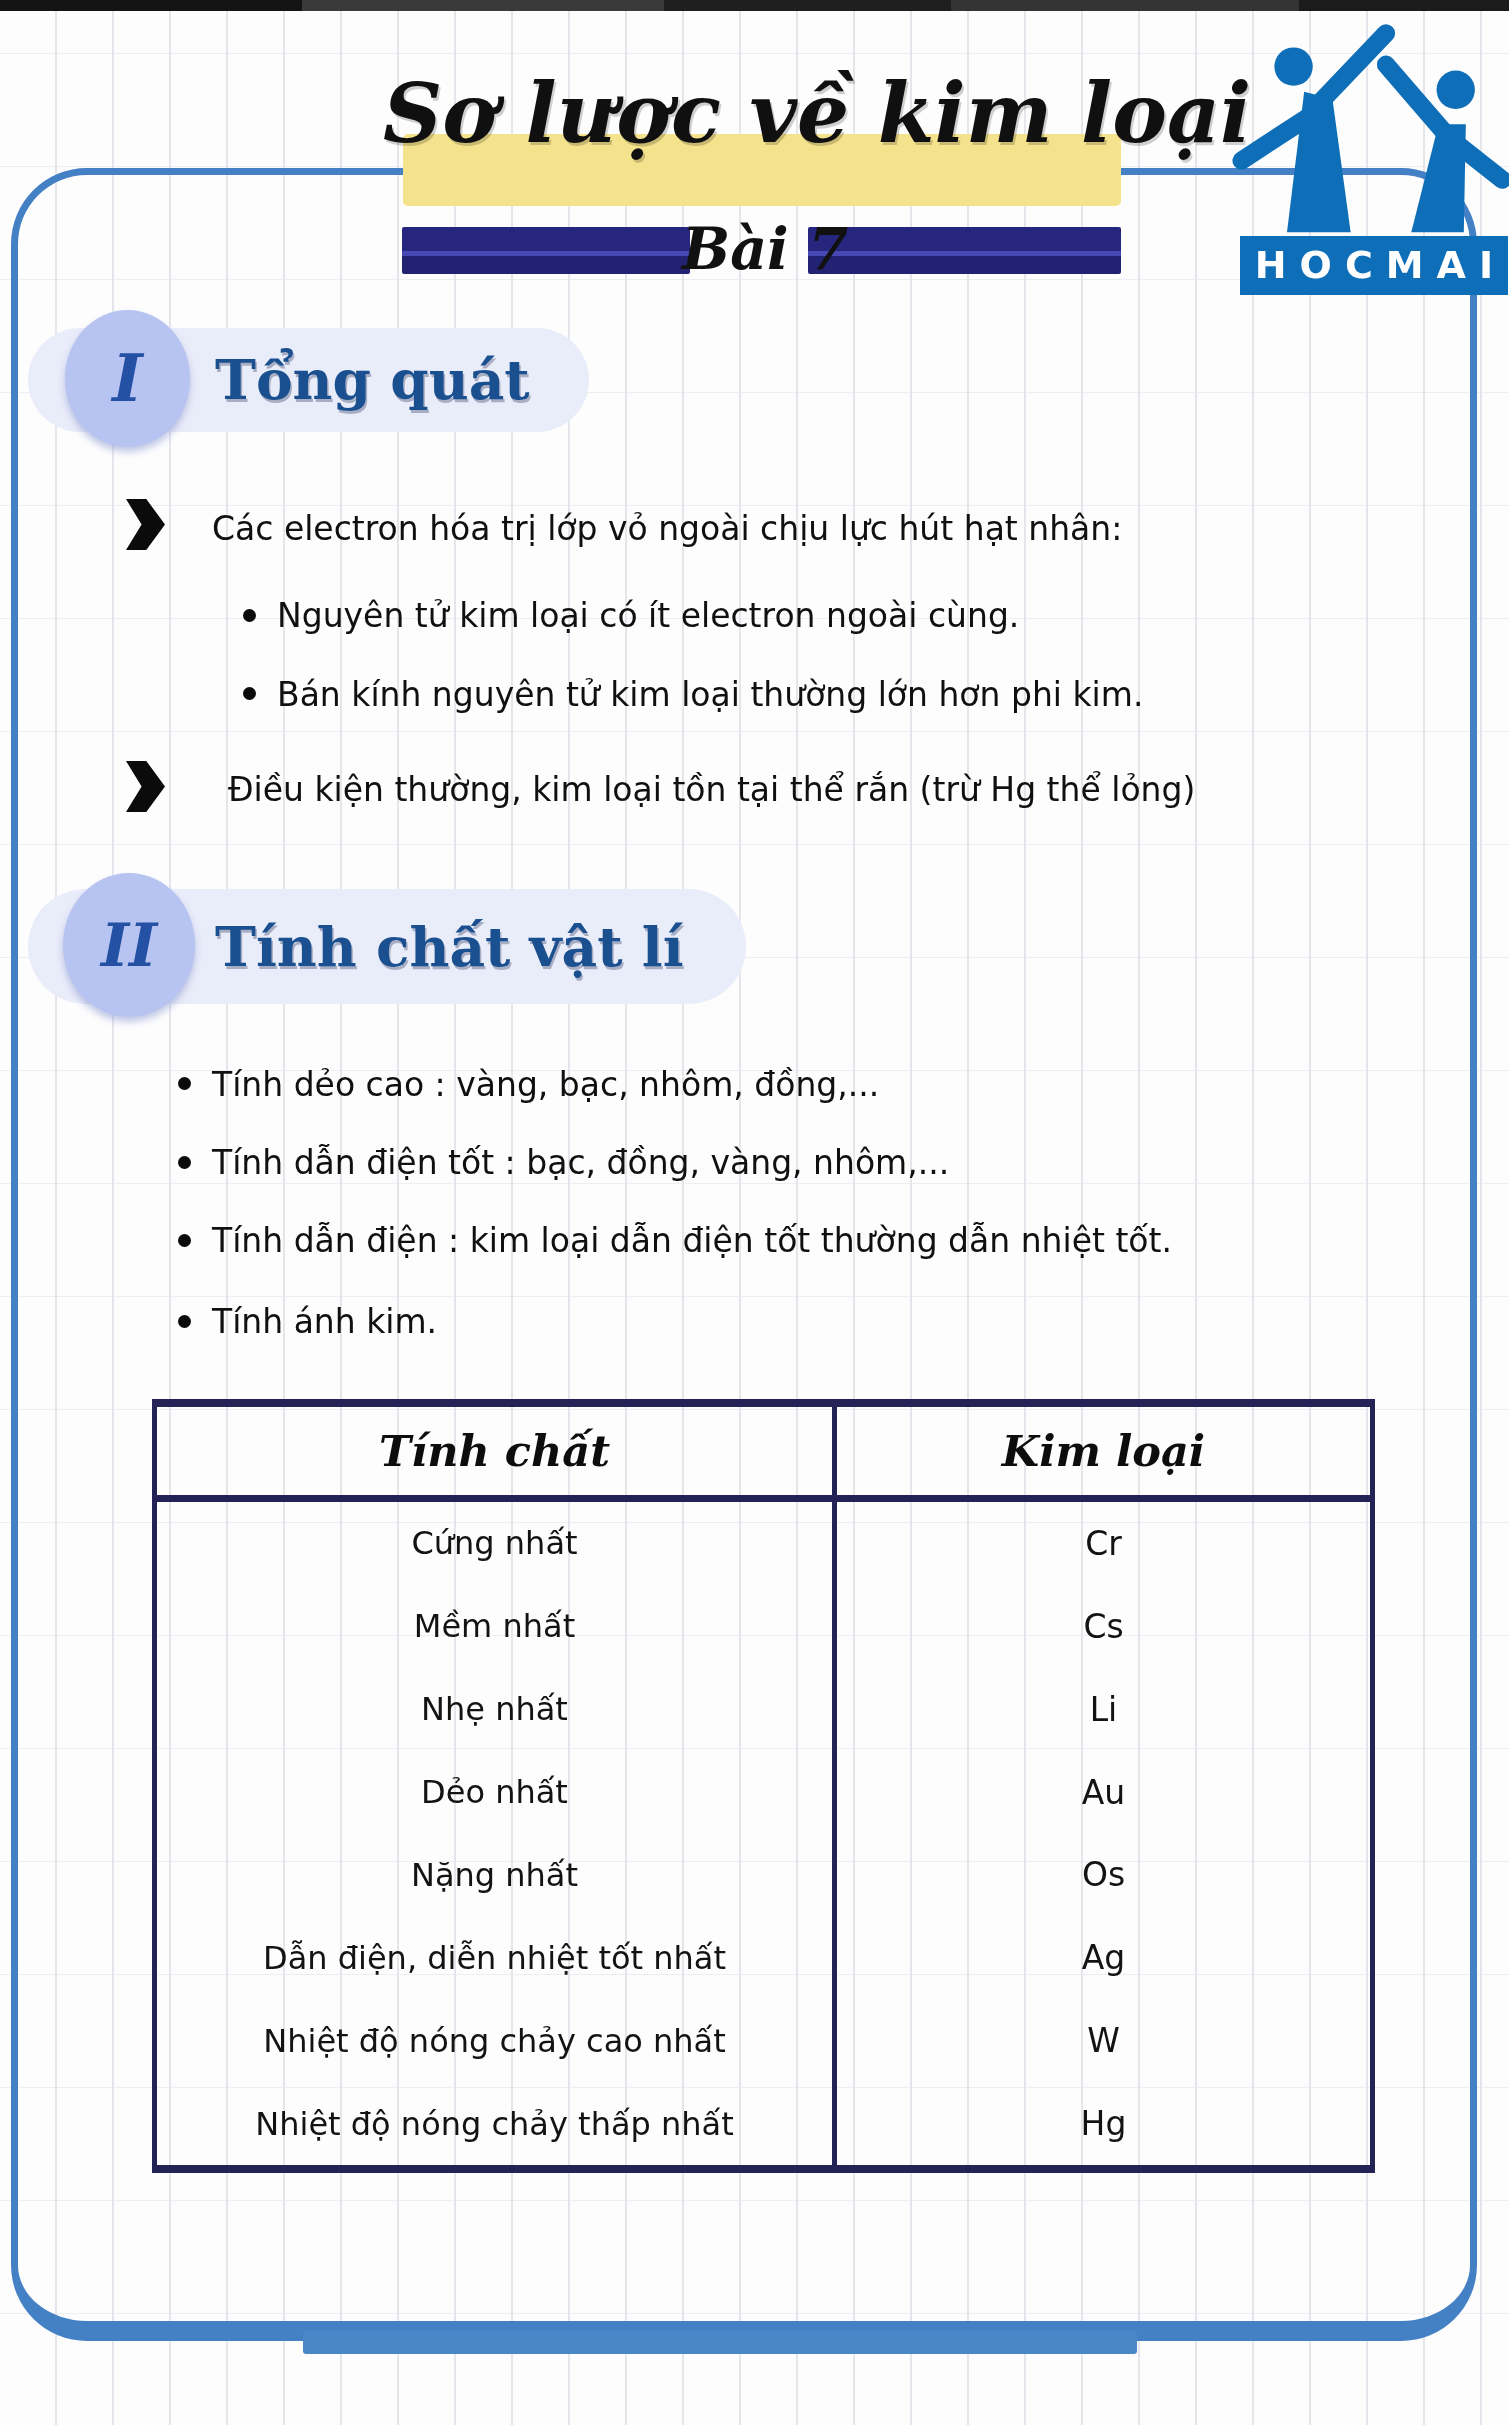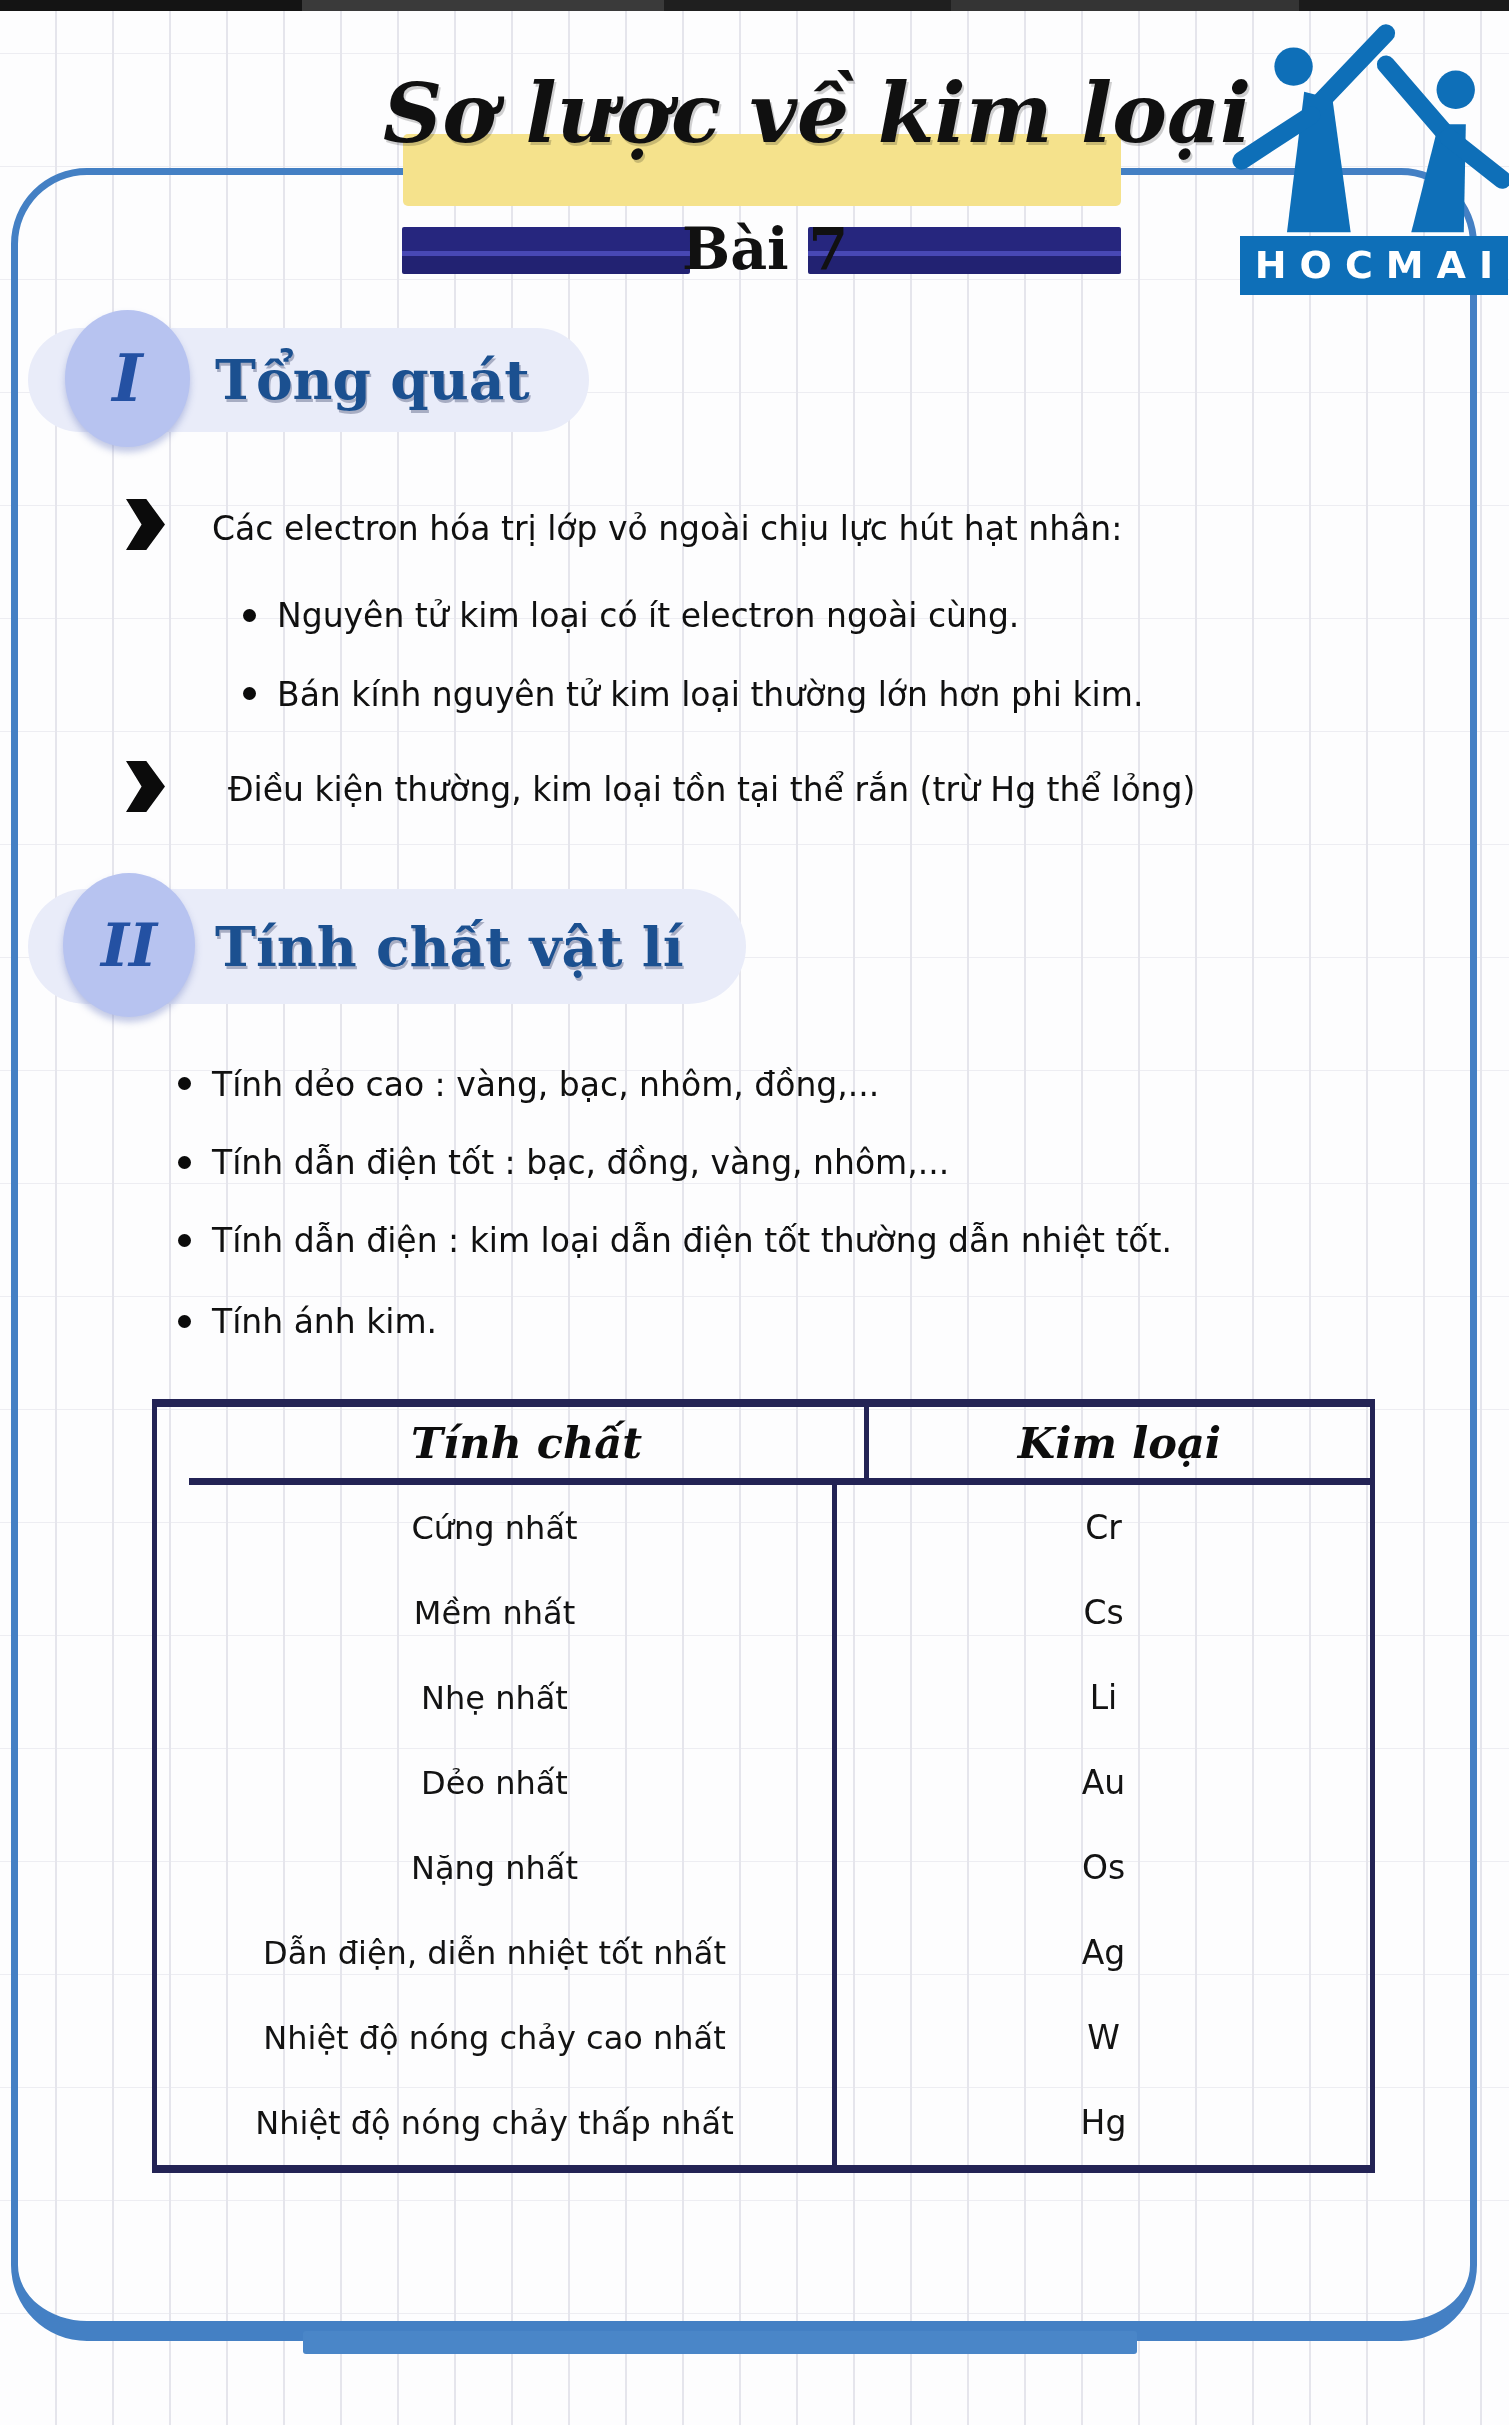--- a/index.html
+++ b/index.html
@@ -19,21 +19,21 @@
   .hl-yellow{position:absolute;left:403px;top:134px;width:718px;height:72px;background:#f5e28c;border-radius:5px;z-index:2;}
   .main-title{position:absolute;left:383px;top:50px;width:758px;height:126px;z-index:3;
     font-family:"DejaVu Serif","Liberation Serif",serif;font-style:italic;font-weight:900;
     font-size:82px;line-height:126px;color:#101010;text-align:center;white-space:nowrap;
     text-shadow:2px 2.5px 0 rgba(0,0,0,0.18);}
   .bar-left,.bar-right{position:absolute;top:227px;height:47px;z-index:3;border-radius:2px;
     background:linear-gradient(180deg,#26267e 0 52%,#4848b4 52% 62%,#222272 62% 100%);}
   .bar-left{left:402px;width:288px;}
   .bar-right{left:808px;width:313px;}
   .lesson-label{position:absolute;left:682px;top:206px;width:131px;height:86px;z-index:3;
-    font-family:"DejaVu Serif","Liberation Serif",serif;font-weight:700;
+    font-family:"DejaVu Serif","Liberation Serif",serif;font-style:italic;font-weight:700;
     font-size:57px;line-height:86px;color:#111;text-align:center;white-space:nowrap;}
   
   .logo-wrap{position:absolute;left:1210px;top:10px;width:301px;height:293px;z-index:5;}
   .logo-svg{position:absolute;left:0;top:0;}
   .logo-bar{position:absolute;left:30px;top:226px;width:268px;height:59px;background:#0e6fb8;}
   .logo-text{position:absolute;left:30px;top:226px;width:268px;height:59px;
     color:#ffffff;font-weight:800;font-size:38px;line-height:59px;text-align:center;letter-spacing:13px;text-indent:13px;}
   
   .pill{position:absolute;background:#e9ecf9;z-index:2;border-radius:61px;}
   .pill-1{left:28px;top:328px;width:561px;height:104px;}
@@ -71,21 +71,21 @@
   .b-dot-3{left:178px;top:1315px;}
   .bullet-line{position:absolute;left:212px;z-index:2;color:#101010;font-size:33px;white-space:nowrap;height:49px;line-height:49px;}
   .b-0{top:1060px;}
   .b-1{top:1138px;}
   .b-2{top:1216px;}
   .b-3{top:1297px;}
   
   .table{position:absolute;left:152px;top:1399px;width:1223px;height:774px;z-index:2;
     box-sizing:border-box;border:5px solid #232355;border-top-width:8px;border-bottom-width:8px;
     display:flex;flex-direction:column;background:transparent;}
-  .t-header{display:flex;height:78px;border-bottom:7px solid #232355;box-sizing:border-box;margin-left:32px;}
+  .t-header{display:flex;height:95px;border-bottom:7px solid #232355;box-sizing:border-box;}
   .t-body{display:flex;flex-direction:column;flex:1;justify-content:space-between;}
   .t-row{display:flex;flex:1;}
   .cell-left{width:680px;box-sizing:border-box;border-right:5px solid #232355;
     display:flex;align-items:center;justify-content:center;}
   .cell-right{flex:1;display:flex;align-items:center;justify-content:center;}
   .t-h-text{font-family:"DejaVu Serif","Liberation Serif",serif;font-style:italic;font-weight:800;
     font-size:43px;color:#0d0d0d;}
   .t-cell-text{font-size:32px;color:#131313;}
   .t-metal{font-size:33px;color:#131313;}
 </style>

